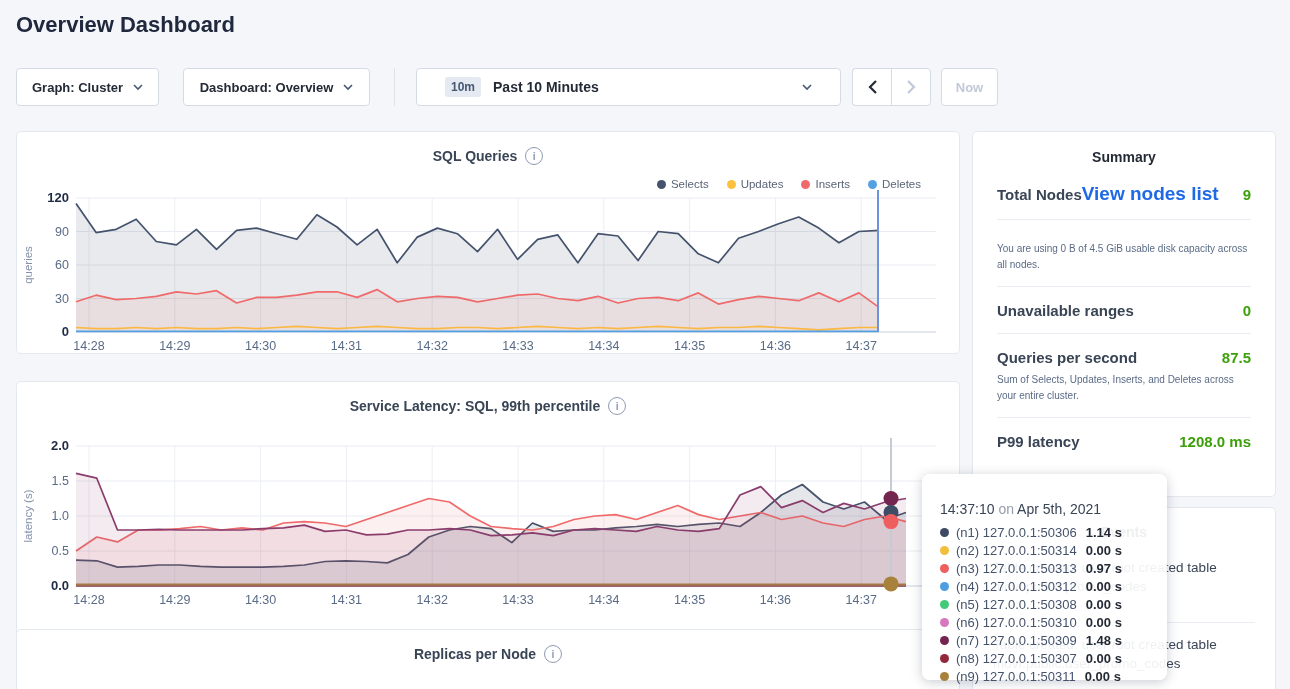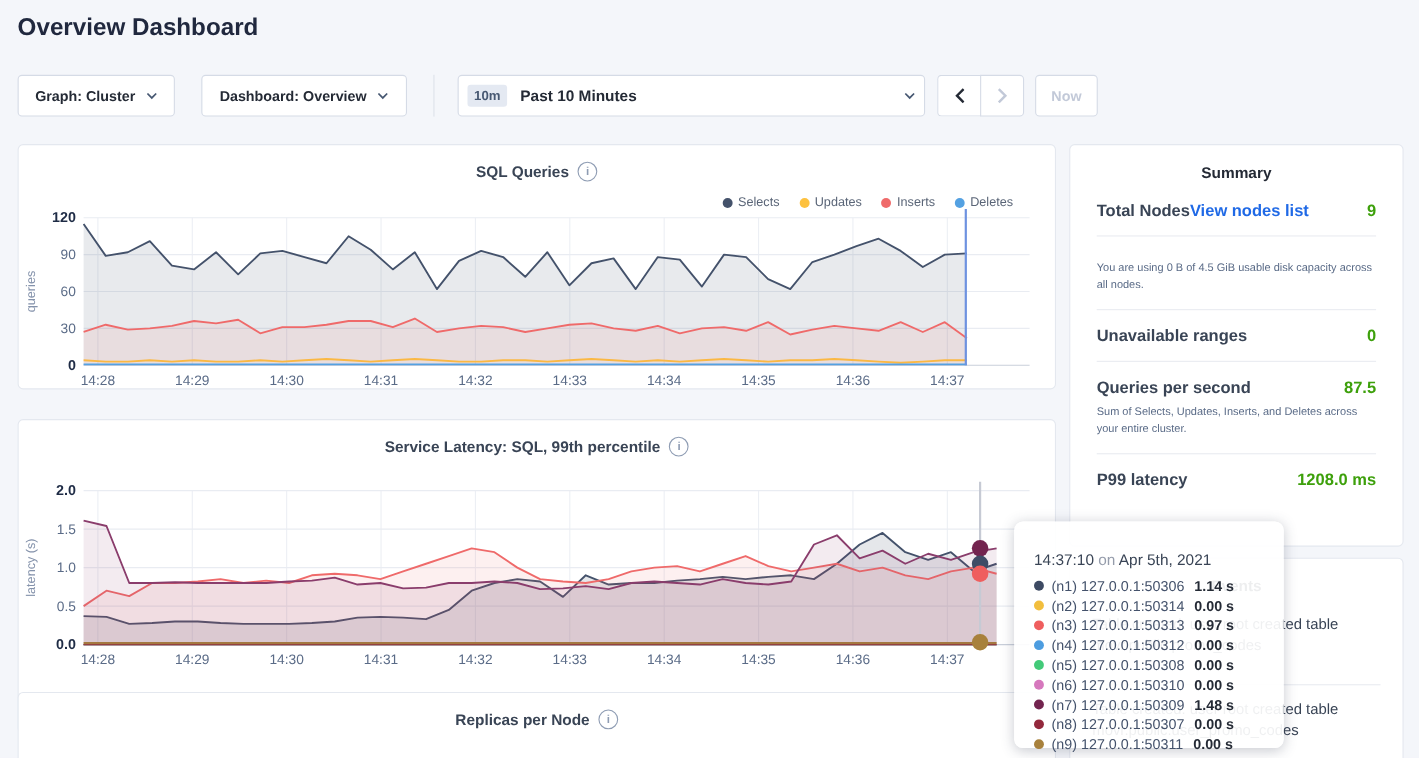--- a/index.html
+++ b/index.html
@@ -7,21 +7,21 @@
         font-family:"Liberation Sans","DejaVu Sans",sans-serif;color:#242a35;}
   .page-title{position:absolute;left:16px;top:12px;margin:0;font-size:22px;font-weight:600;color:#20283e;}
 
   
   .btn{position:absolute;top:68px;height:38px;background:#fff;border:1px solid #d5dbe6;border-radius:4px;
        display:flex;align-items:center;justify-content:center;gap:10px;font-weight:700;font-size:13px;
        color:#242a35;cursor:pointer;font-family:inherit;box-sizing:border-box;}
   #btn-graph{left:16px;width:143px;}
   #btn-dashboard{left:183px;width:187px;}
   .tb-divider{position:absolute;left:394px;top:68px;height:38px;width:1px;background:#dde2ea;}
-  #btn-time{left:416px;width:425px;justify-content:flex-start;padding:0 8px;gap:12px;}
+  #btn-time{left:416px;width:425px;justify-content:flex-start;padding:0 28px;gap:12px;}
   .time-badge{background:#e4e9f2;border-radius:3px;font-size:12px;font-weight:700;color:#475872;padding:3px 6px;}
   .time-label{font-size:14px;font-weight:700;}
   .ml-auto{margin-left:auto;}
   #btn-prev{left:852px;width:40px;border-radius:4px 0 0 4px;border-right:none;}
   #btn-next{left:891px;width:40px;border-radius:0 4px 4px 0;border-left:1px solid #d5dbe6;}
   #btn-now{left:941px;width:57px;color:#c2c9d8;}
 
   
   .panel{position:absolute;background:#fff;border:1px solid #e4e8ef;border-radius:5px;box-sizing:border-box;}
   #p-sql{left:16px;top:131px;width:944px;height:223px;}
@@ -45,21 +45,21 @@
   .ytick.bold{font-weight:700;fill:#1e2b45;font-size:13px;}
   .xtick{font-size:12.5px;fill:#5a6b87;}
   .ylabel{font-size:11.5px;fill:#8492ab;}
 
   
   .sum-title{text-align:center;font-weight:700;font-size:14px;padding:17px 0 3px;color:#242a35;}
   .sum-row{padding:15px 0 14px;border-bottom:1px solid #e9ecf1;}
   .sum-row:last-child{border-bottom:none;}
   .sum-top{display:flex;align-items:baseline;}
   .sum-label{font-weight:700;font-size:15px;color:#394455;}
-  .sum-link{font-weight:700;font-size:15px;color:#1f69e6;text-decoration:none;cursor:pointer;}
+  .sum-link{font-weight:700;font-size:19px;color:#1f69e6;text-decoration:none;cursor:pointer;}
   .sum-val{margin-left:auto;font-weight:700;font-size:15px;color:#3da00b;}
   .sum-desc{font-size:10px;color:#5a6b87;line-height:1.55;margin-top:6px;}
 
   
   .ev-title{text-align:center;font-weight:700;font-size:14px;padding:16px 0 10px;color:#242a35;}
   .ev-item{font-size:13.5px;color:#394455;line-height:19px;padding:8px 0 26px;}
   .ev-item + .ev-item{border-top:1px solid #e9ecf1;padding-top:12px;}
 
   
   #tooltip{position:absolute;left:922px;top:474px;width:245px;height:206px;background:rgba(255,255,255,0.92);

